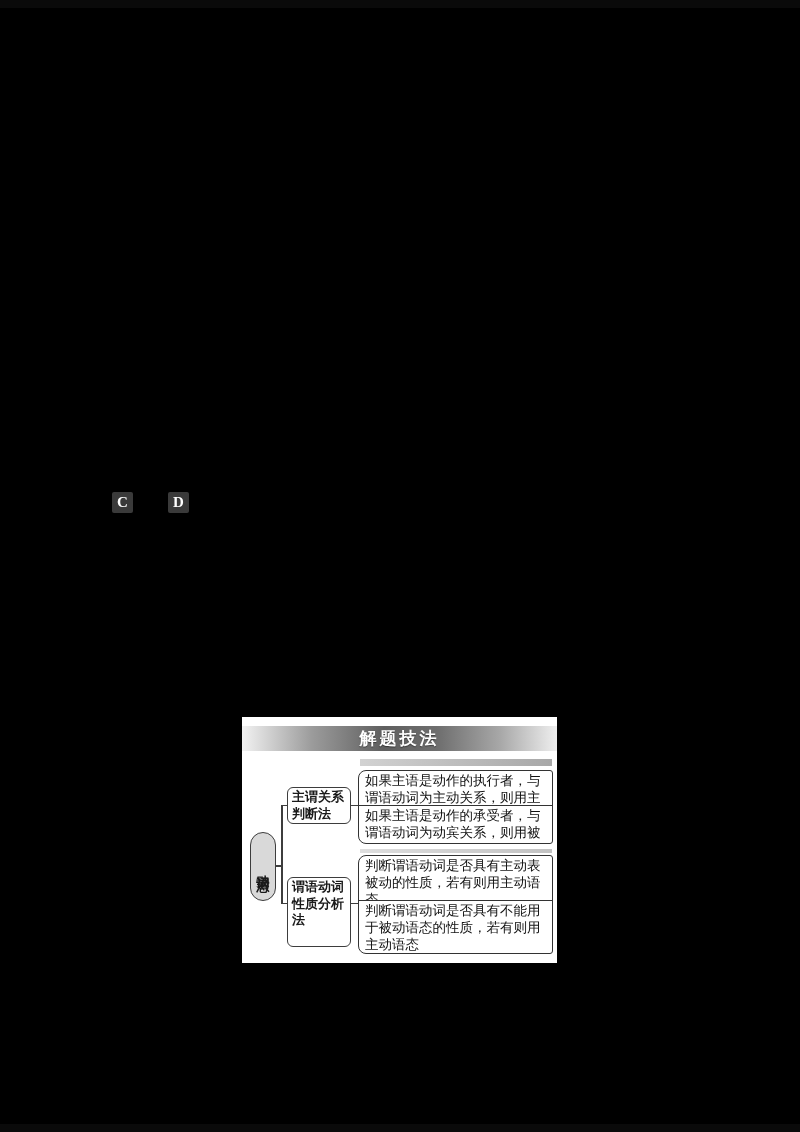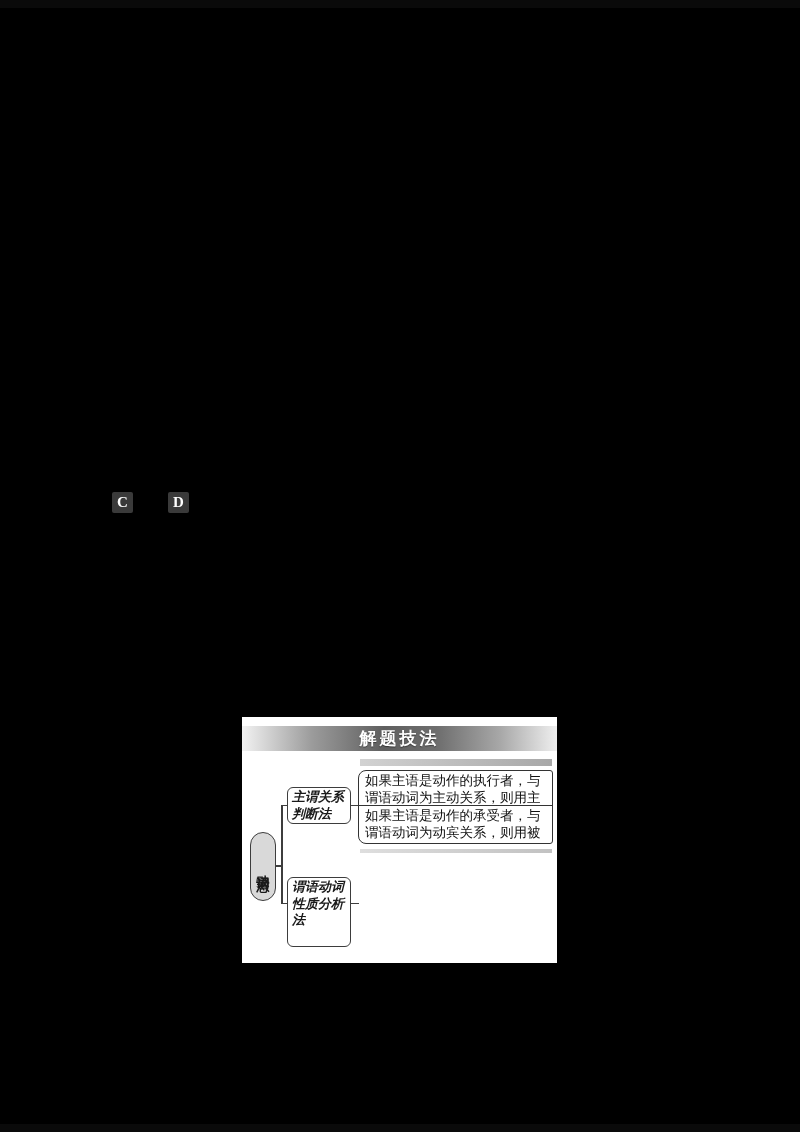--- a/index.html
+++ b/index.html
@@ -57,21 +57,20 @@
   }
 
   .cline{position:absolute;background:#3d3d3d;}
 
   .branch-box{
     position:absolute;left:45px;width:64px;
     background:#ffffff;border:1.5px solid #3d3d3d;border-radius:6px;
     box-sizing:border-box;
     font-size:13px;line-height:16.5px;font-weight:bold;color:#1a1a1a;
     padding:1px 2px 0 4px;
-    font-style:italic;
   }
   .branch-1{top:70px;height:37px;}
   .branch-2{top:160px;height:70px;}
 
   .gray-strip{position:absolute;left:118px;width:192px;}
   .strip-1{top:42px;height:7px;background:linear-gradient(90deg,#d2d2d2,#a8a8a8);}
   .strip-2{top:132px;height:4px;background:linear-gradient(90deg,#dedede,#c2c2c2);}
 
   .leaf-group{
     position:absolute;left:116px;width:195px;
@@ -129,15 +128,19 @@
     <div class="branch-box branch-2">谓语动词性质分析法</div>
 
     <div class="gray-strip strip-1"></div>
     <div class="gray-strip strip-2"></div>
 
     <div class="leaf-group group-1">
       <div class="leaf-cell divided g1-a">如果主语是动作的执行者，与谓语动词为主动关系，则用主动语态</div>
       <div class="leaf-cell g1-b">如果主语是动作的承受者，与谓语动词为动宾关系，则用被动语态</div>
     </div>
 
+    <div class="leaf-group group-2">
+      <div class="leaf-cell divided g2-a">判断谓语动词是否具有主动表被动的性质，若有则用主动语态</div>
+      <div class="leaf-cell g2-b">判断谓语动词是否具有不能用于被动语态的性质，若有则用主动语态</div>
+    </div>
 
   </div>
 </div>
 
 </body></html>

